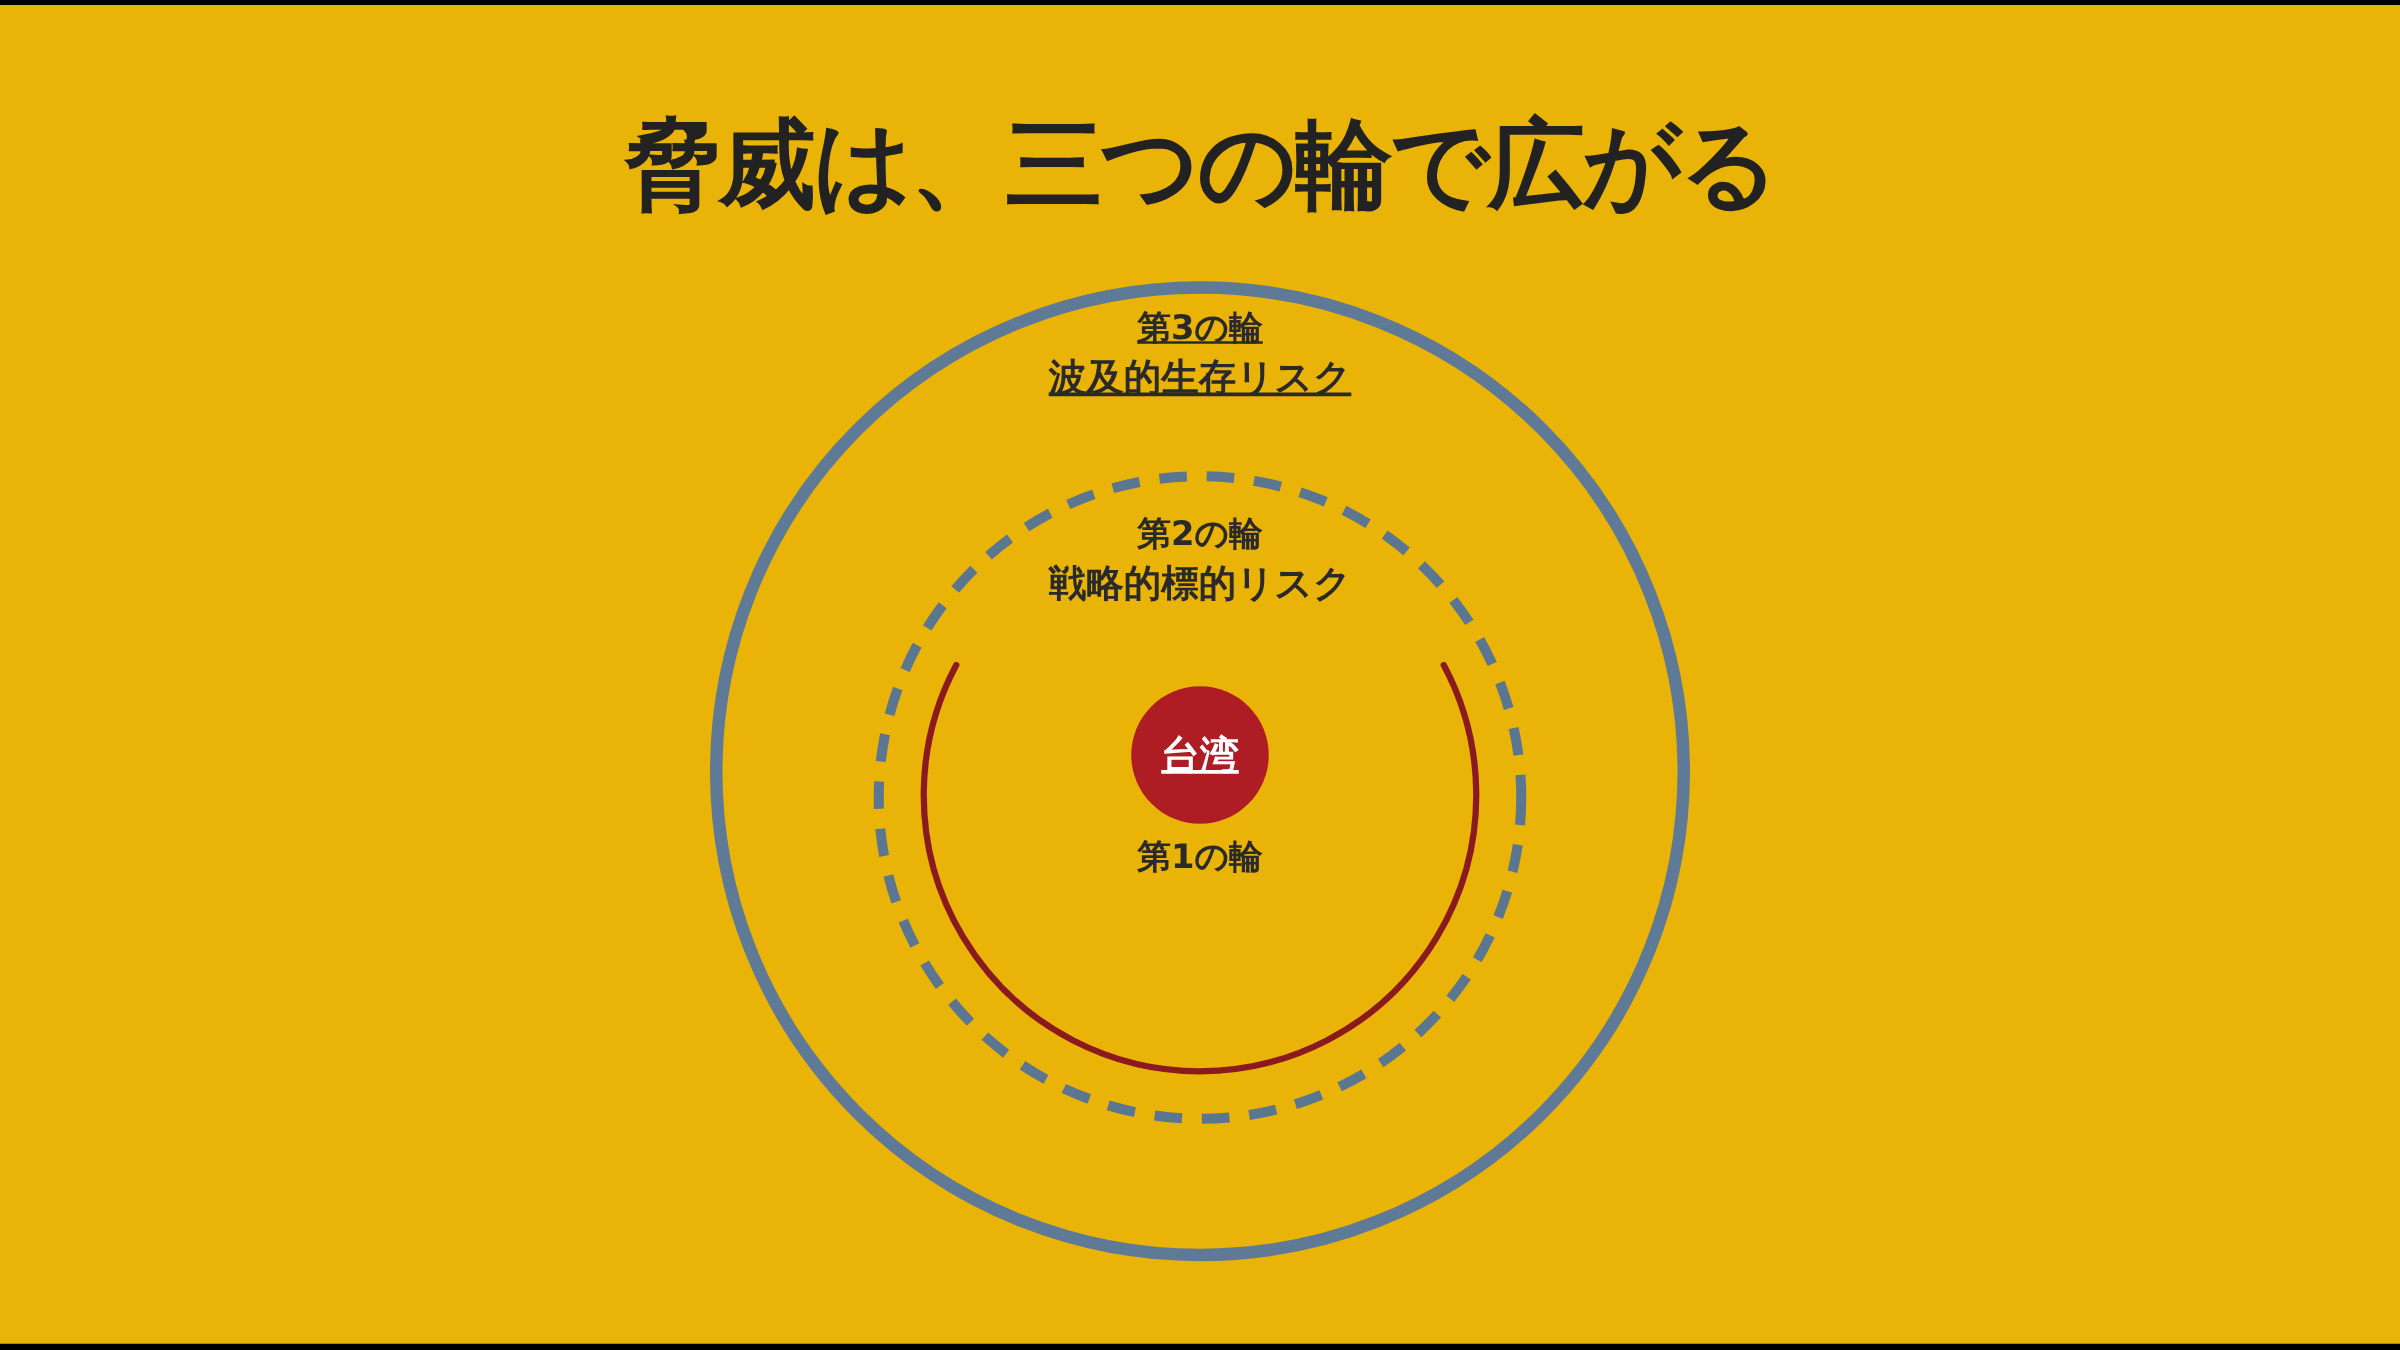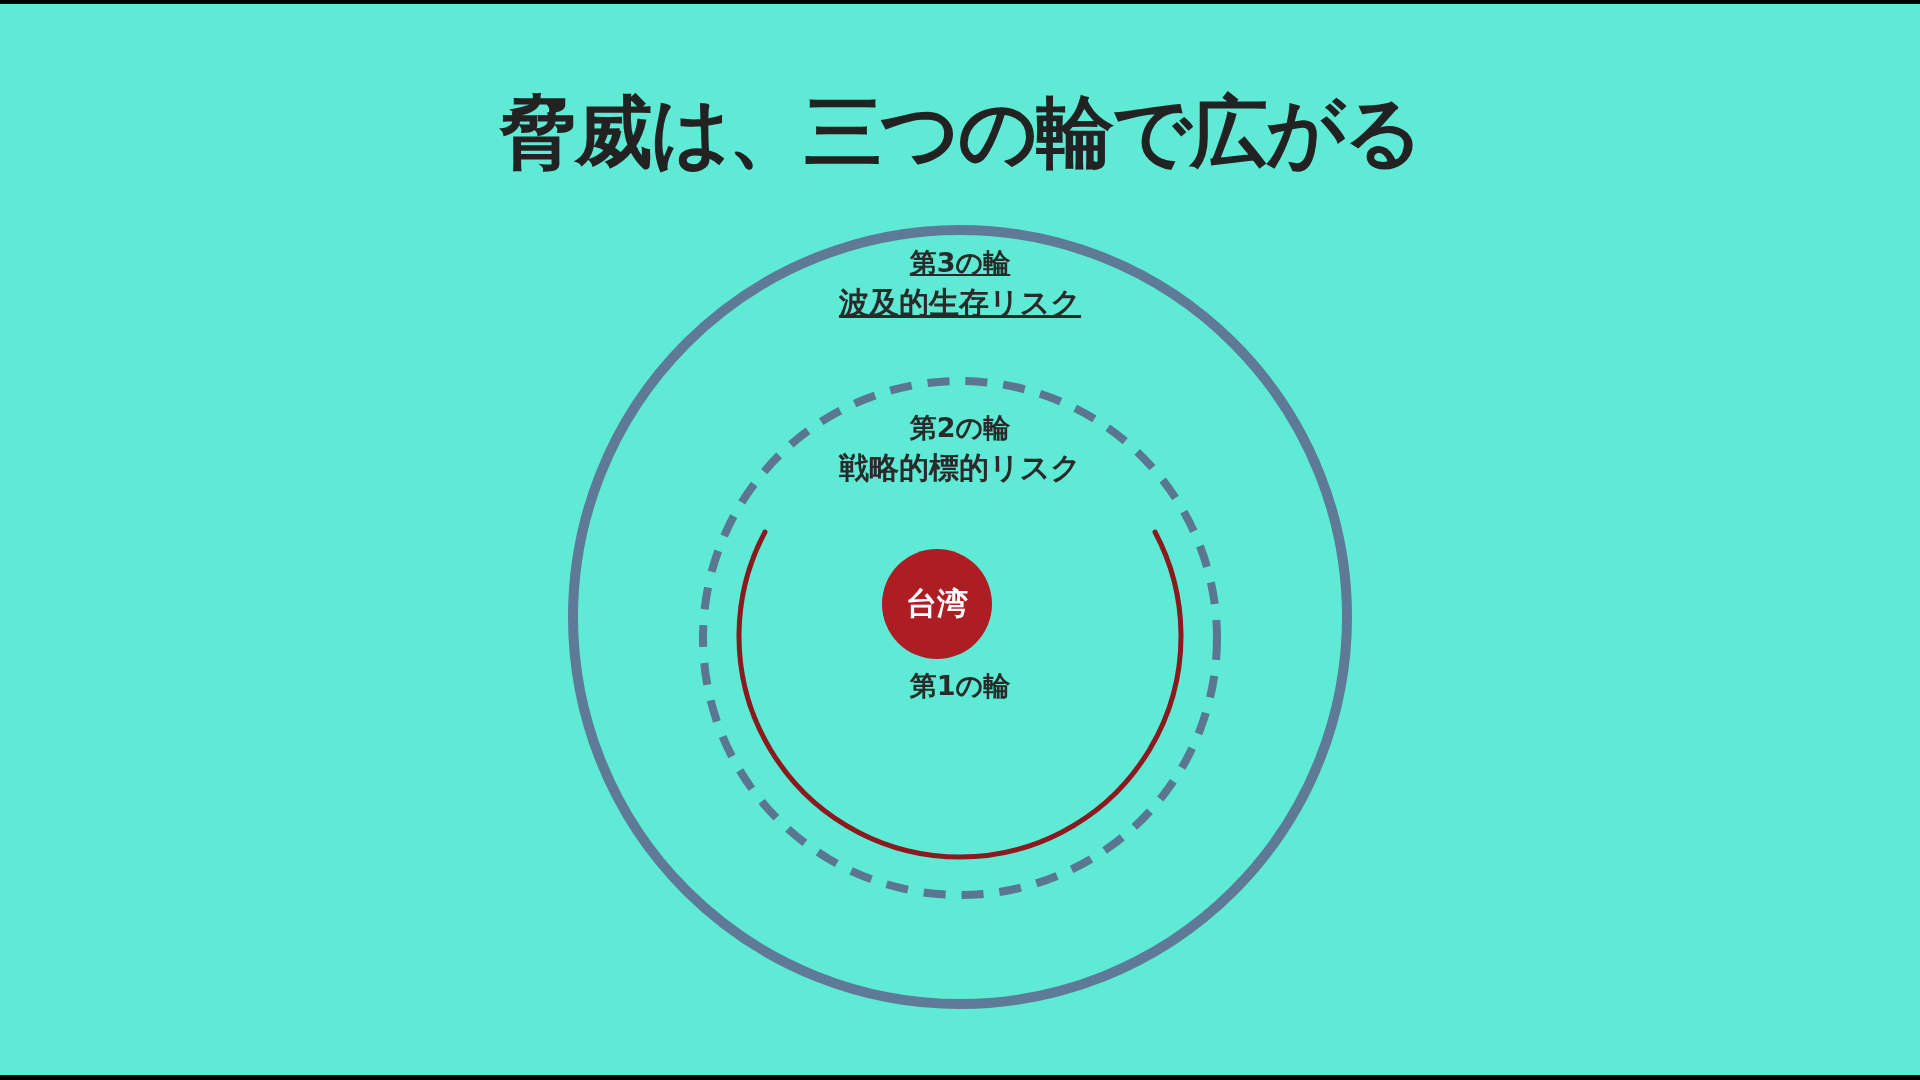--- a/index.html
+++ b/index.html
@@ -17,21 +17,21 @@
     width: 1920px;
     height: 1080px;
     background: #000;
   }
   .slide {
     position: absolute;
     left: 0;
     top: 4px;
     width: 1920px;
     height: 1071px;
-    background: #5eead4;
+    background: #eab308;
   }
   .title {
     position: absolute;
     left: 0;
     top: 78px;
     width: 1920px;
     text-align: center;
     font-family: "DejaVu Sans", sans-serif;
     font-weight: bold;
     font-size: 78px;
@@ -58,33 +58,34 @@
   .ring-num {
     font-size: 27px;
     line-height: 36px;
   }
   .ring-name {
     font-size: 30px;
     line-height: 44px;
   }
   .center-dot {
     position: absolute;
-    left: 882px;
+    left: 905px;
     top: 549px;
     width: 110px;
     height: 110px;
     border-radius: 50%;
     background: #ae1c24;
     display: flex;
     align-items: center;
     justify-content: center;
     color: #ffffff;
     font-family: "DejaVu Sans", sans-serif;
     font-weight: bold;
     font-size: 31px;
+    text-decoration: underline;
   }
 </style>
 </head>
 <body>
 
 <div class="frame">
   <div class="slide">
 
     <div class="title">脅威は、三つの輪で広がる</div>
 

